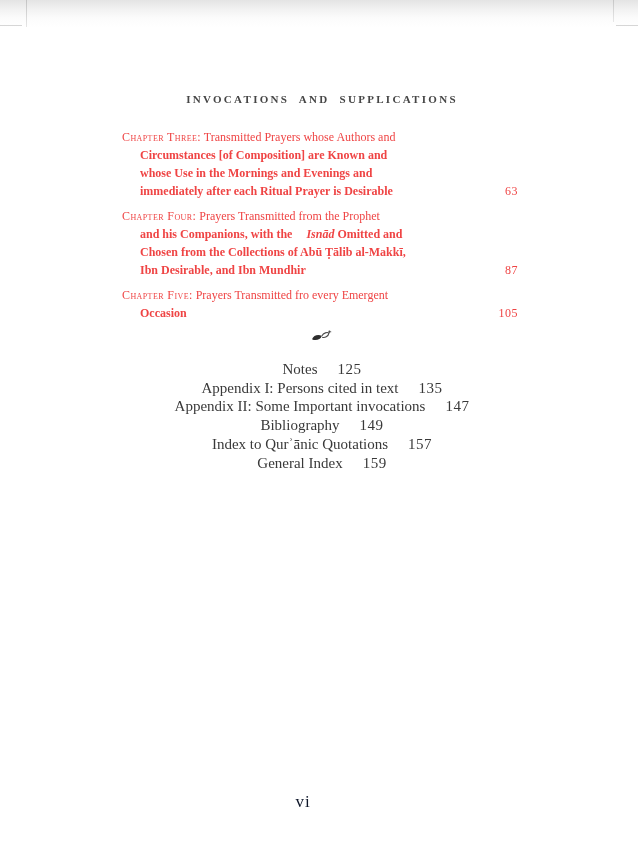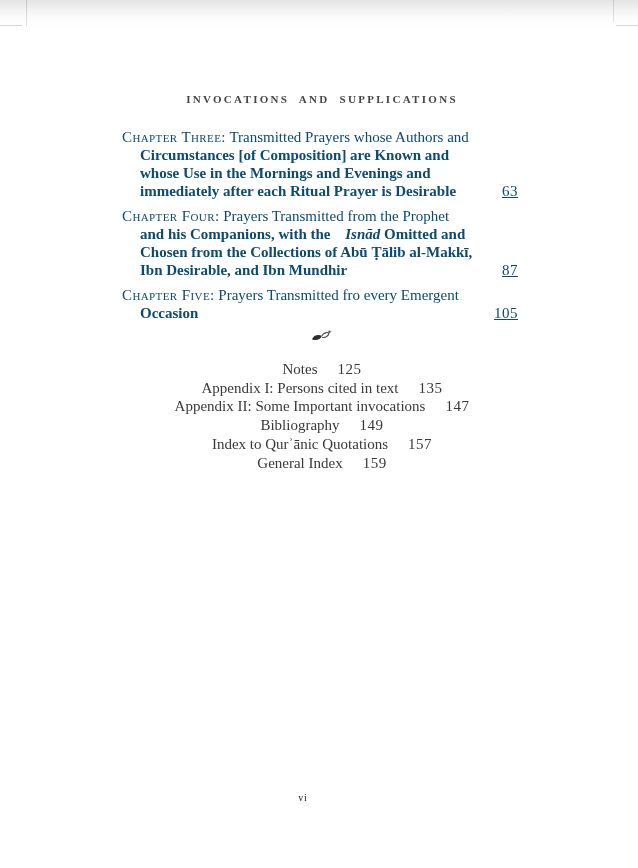--- a/index.html
+++ b/index.html
@@ -52,33 +52,32 @@
     font-size: 11px;
     font-weight: bold;
     letter-spacing: 2.3px;
     word-spacing: 5px;
     color: #464646;
   }
 
   .toc {
     position: absolute; top: 101px; 
     left: 122px; width: 396px;
-    font-size: 15px;
+    font-size: 12px;
     line-height: 18px;
-    color: #0c4a6e;
+    color: #ef4444;
   }
   .toc-entry { position: relative; margin-bottom: 7px; }
   .line { white-space: nowrap; }
   .line.cont { padding-left: 18px; font-weight: bold; }
   .sc { font-variant: small-caps; letter-spacing: 0.4px; }
   .pagenum {
     position: absolute; right: 0; bottom: 0;
     line-height: 18px;
     letter-spacing: 0.5px;
-    text-decoration: underline;
   }
 
   .ornament {
     position: absolute; top: 303px; 
     left: 0; width: 644px; text-align: center;
   }
   .ornament svg { display: inline-block; vertical-align: top; }
 
   .back-matter {
     position: absolute; top: 333px; 
@@ -88,21 +87,21 @@
     line-height: 18.7px;
     color: #393939;
   }
   .bm-line { white-space: nowrap; }
   .bm-page { margin-left: 20px; letter-spacing: 0.5px; }
 
   .page-footer {
     position: absolute; top: 765px; 
     left: 0; width: 606px;
     text-align: center;
-    font-size: 10px;
+    font-size: 17px;
     letter-spacing: 0.8px;
     color: #0f172a;
   }
   em { font-style: italic; margin-left: 11px; }
 </style>
 </head>
 <body>
 
 <div class="screen">
 

